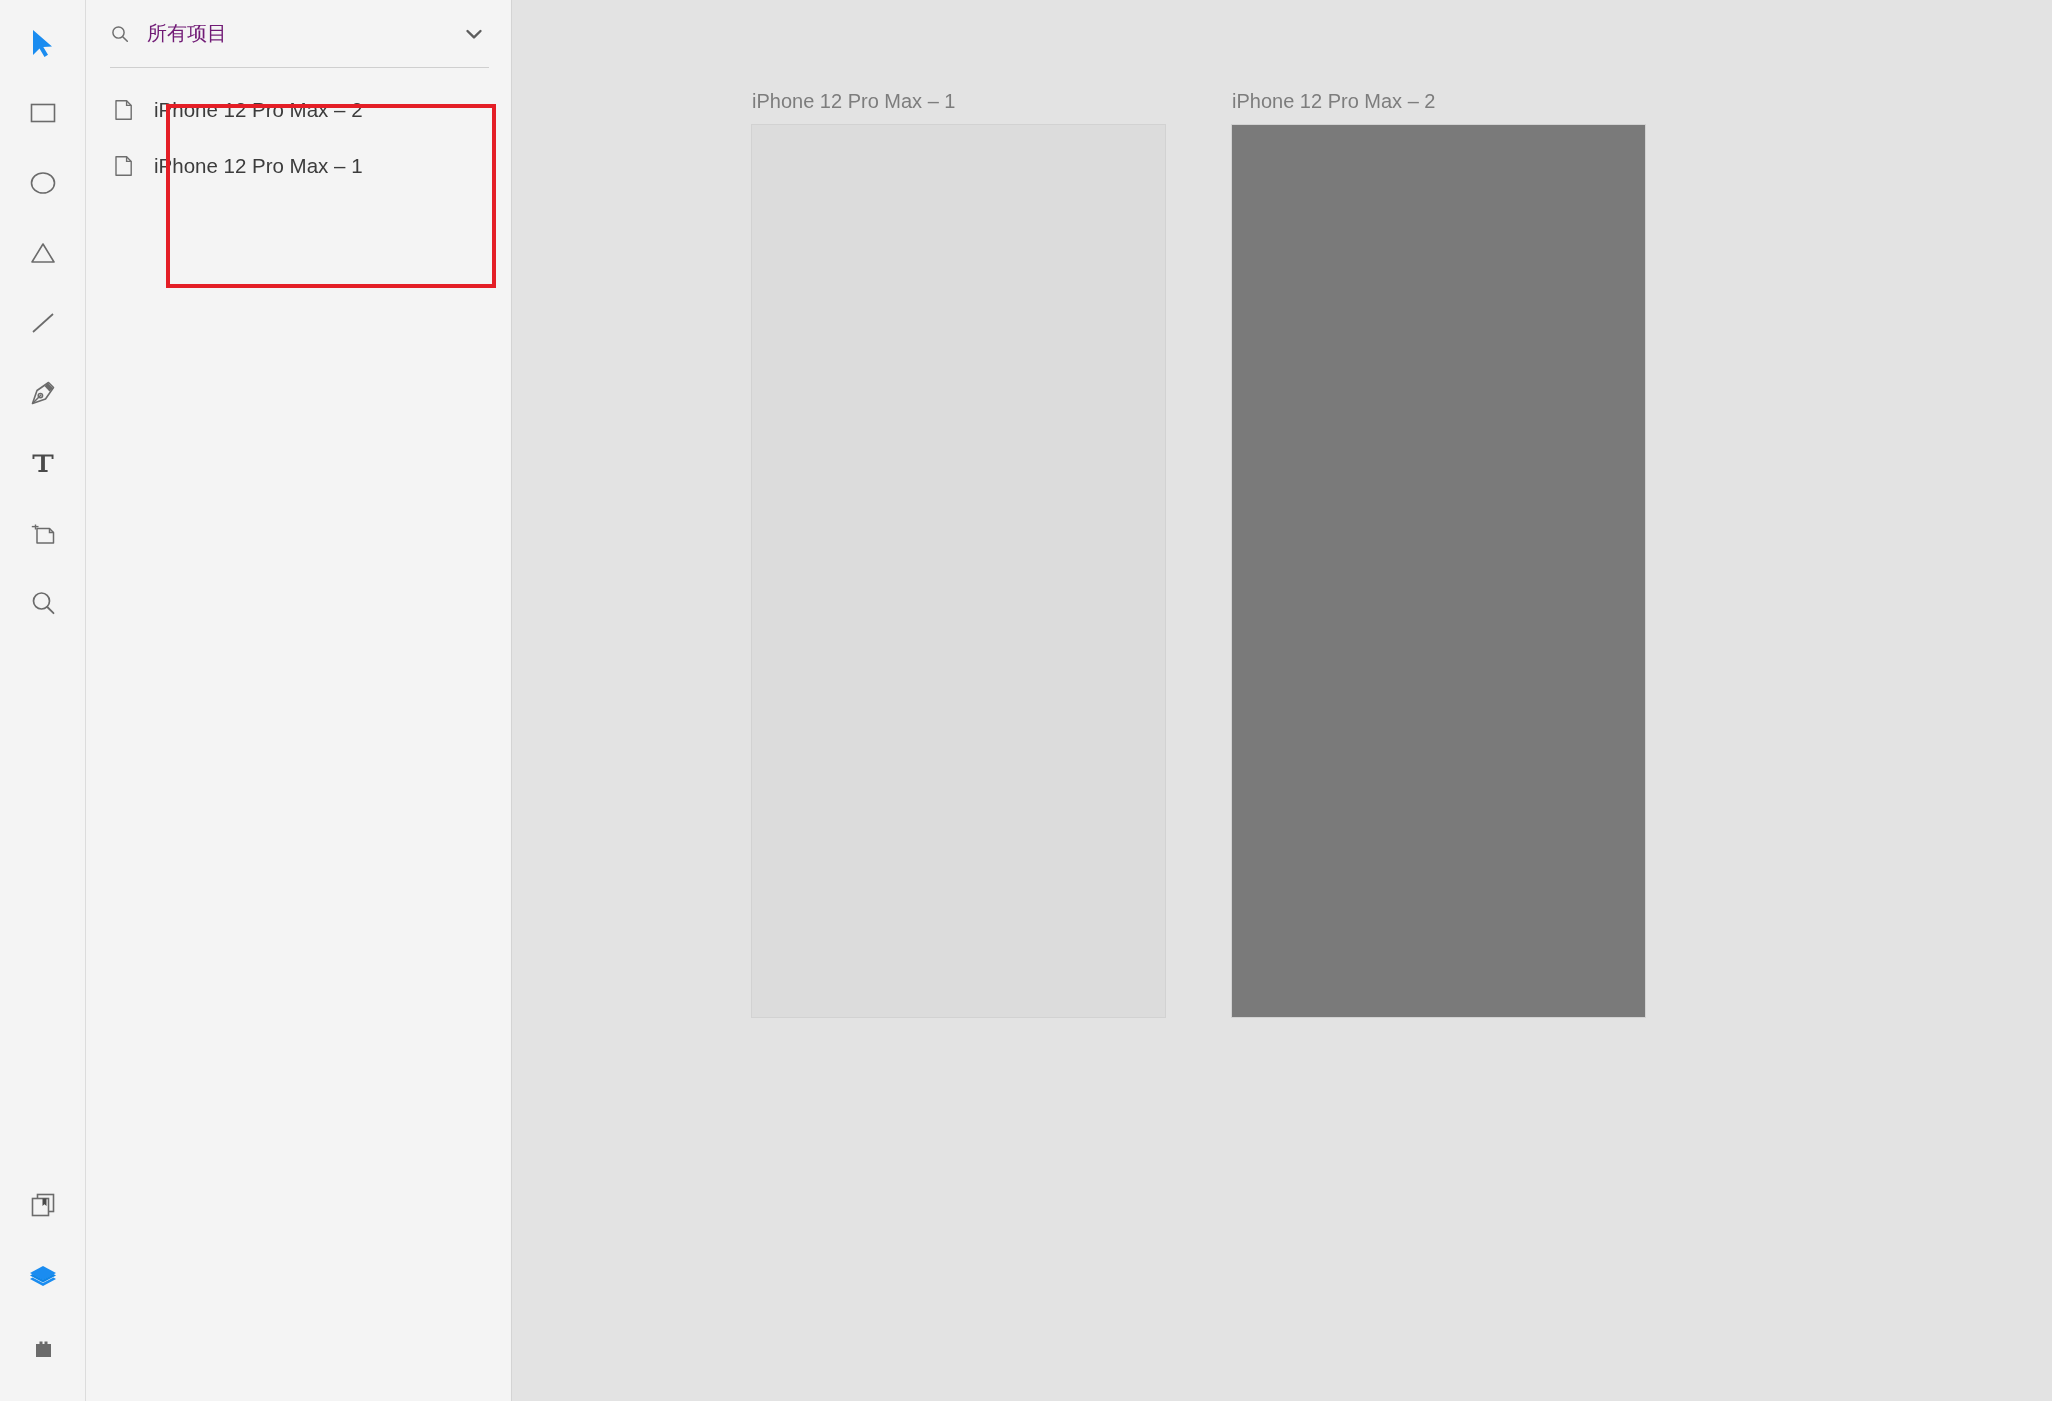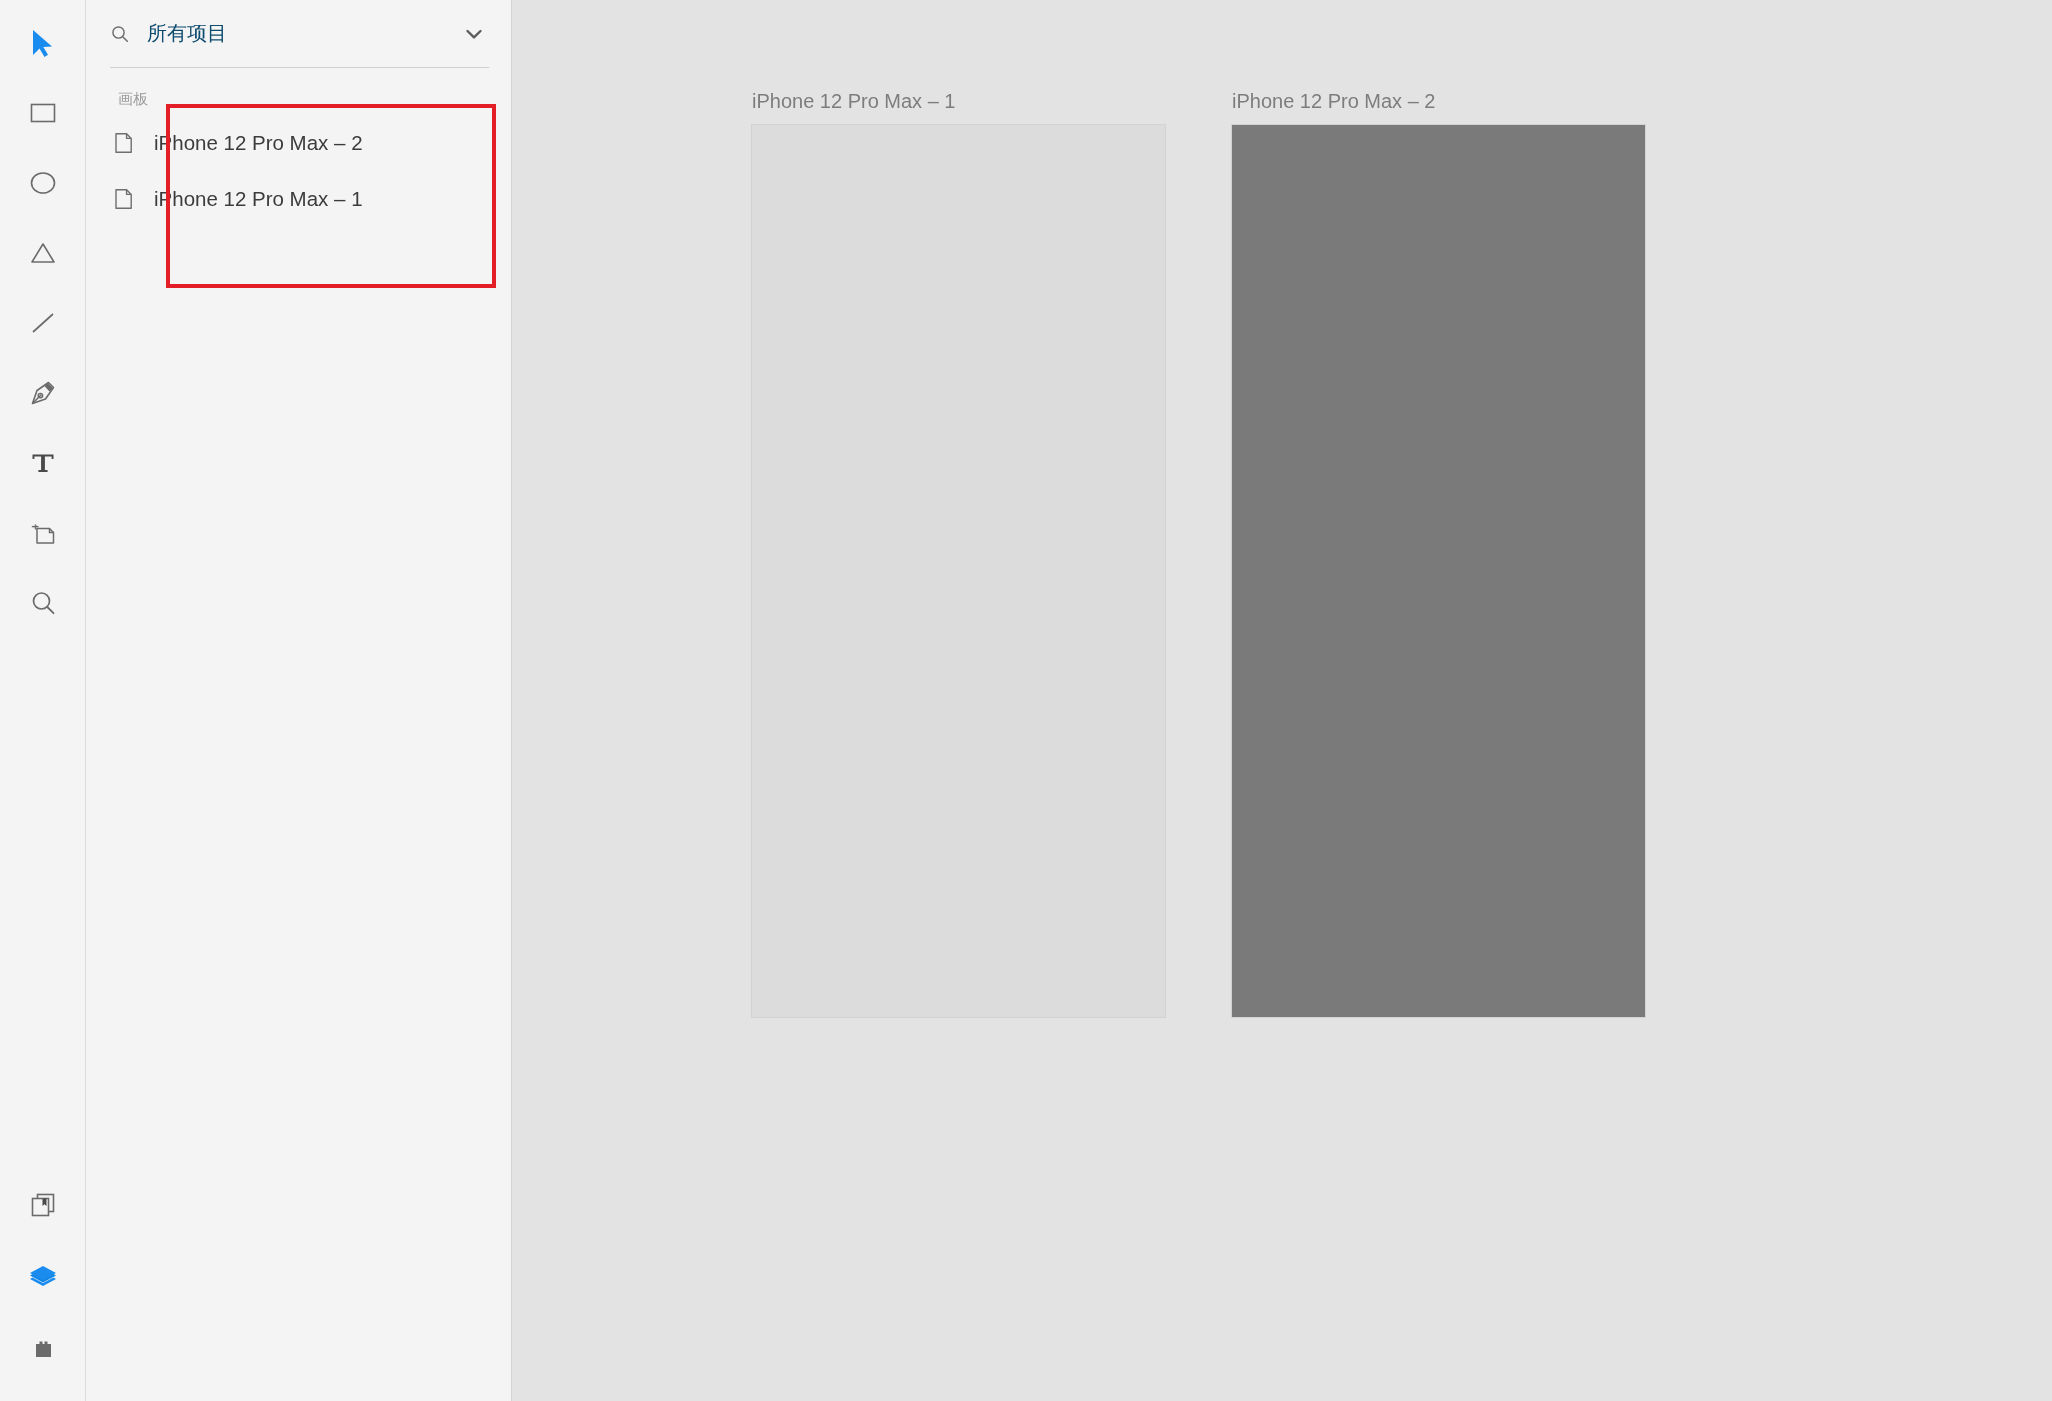--- a/index.html
+++ b/index.html
@@ -42,21 +42,21 @@
   }
   #searchrow {
     height:68px; margin:0 22px 0 24px;
     display:flex; align-items:center;
     border-bottom:1px solid #cfcfcf;
   }
   #searchrow .s-icon { width:26px; display:flex; align-items:center; justify-content:flex-start; }
   #search-input {
     flex:1; border:0; outline:0; background:transparent;
     font-family:"Liberation Sans", sans-serif;
-    font-size:20px; color:#0c4a6e; padding-left:11px;
+    font-size:20px; color:#701a75; padding-left:11px;
   }
   #search-input::placeholder { color:#7a7a7a; }
   #chev { width:30px; display:flex; align-items:center; justify-content:center; cursor:default; }
 
   #layerlist { padding-top:14px; }
   .group-title {
     font-size:15px; color:#9a9a9a;
     padding:8px 0 6px 32px; letter-spacing:.3px;
   }
   .layer-row {
@@ -226,21 +226,20 @@
       <input id="search-input" type="text" placeholder="所有项目" value="所有项目" style="">
       <span id="chev">
         <svg width="22" height="22" viewBox="0 0 22 22">
           <path d="M4.5 8 L11 14.4 L17.5 8" fill="none" stroke="#5d5d5d" stroke-width="2.4" stroke-linecap="round" stroke-linejoin="round"></path>
         </svg>
       </span>
     </div>
 
     <div id="layerlist">
 
-      <div class="group-title">画板</div>
 
       <div class="layer-row">
         <span class="l-icon">
           <svg width="20" height="22" viewBox="0 0 20 22">
             <path d="M2 1.8 H12.6 L17.2 6.4 V20.2 H2 Z" fill="none" stroke="#6e6e6e" stroke-width="1.4" stroke-linejoin="round"></path>
             <path d="M12.6 1.8 V6.4 H17.2" fill="none" stroke="#6e6e6e" stroke-width="1.4"></path>
           </svg>
         </span>
         <span class="l-label">iPhone 12 Pro Max – 2</span>
       </div>

